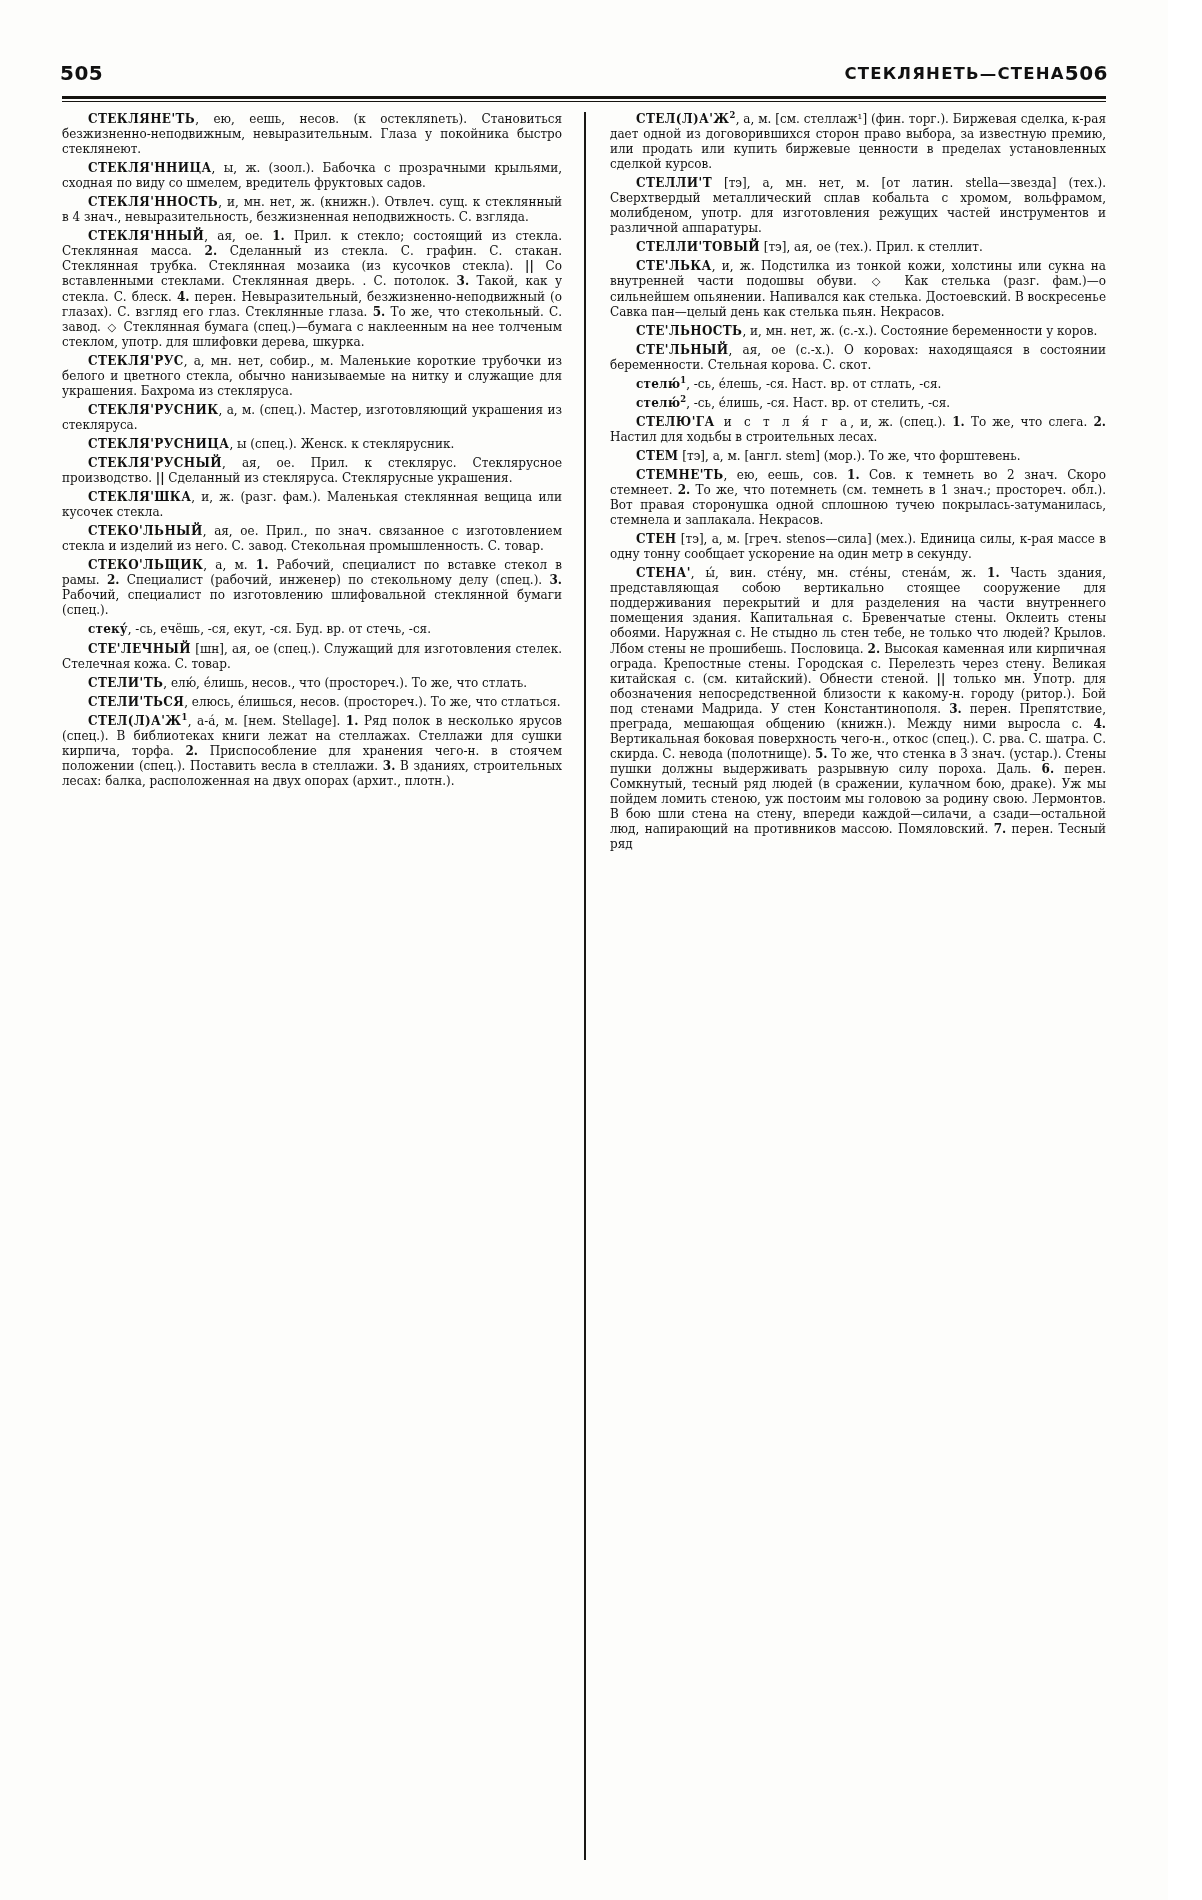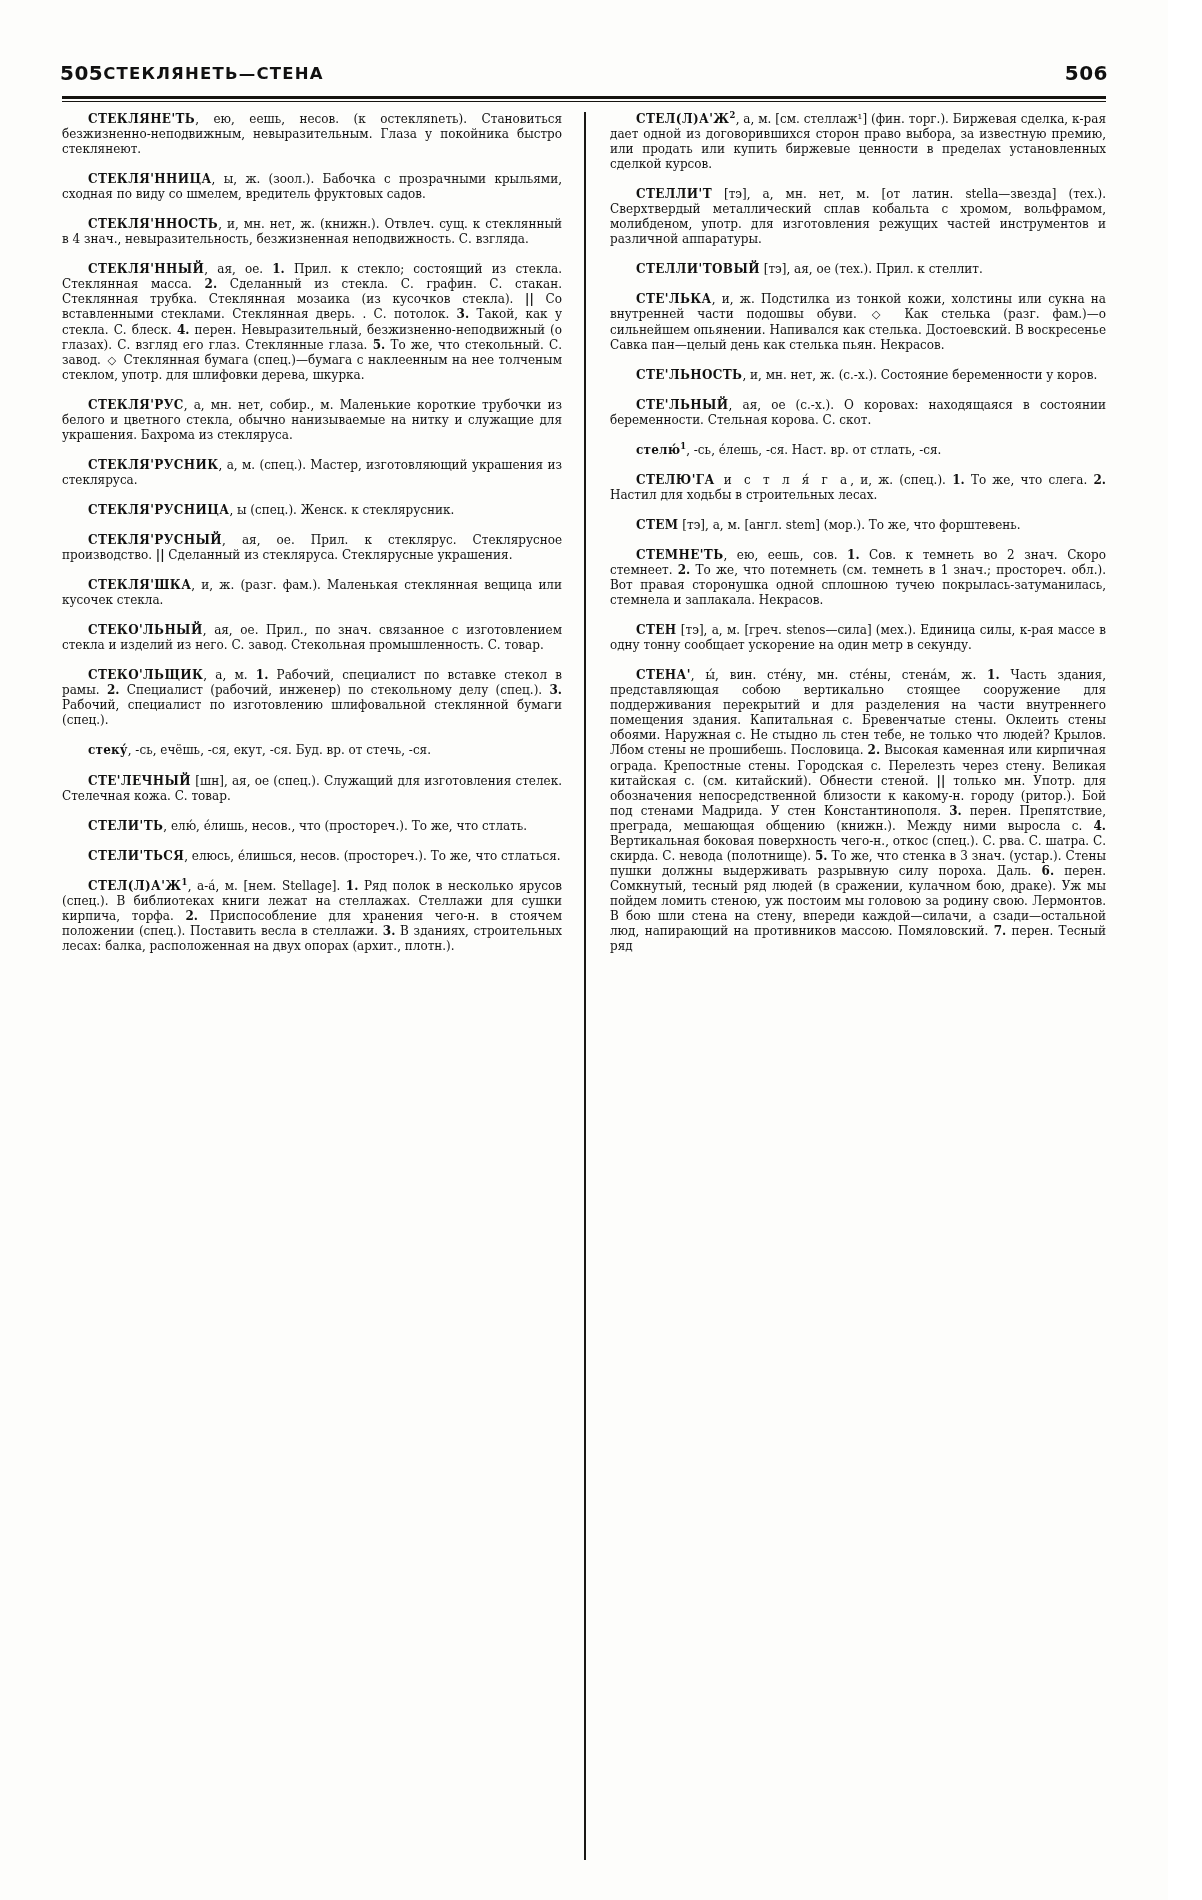--- a/index.html
+++ b/index.html
@@ -38,21 +38,21 @@
   }
   .folio {
     font-weight: bold;
     font-size: 20px;
     letter-spacing: 0.5px;
   }
   .head-title {
     font-weight: bold;
     font-size: 16.5px;
     letter-spacing: 1.2px;
-    text-align: left;
+    text-align: right;
     flex: 1;
   }
 
   .rule-wrap {
     position: absolute;
     left: 62px;
     right: 62px;
     top: 96px;
   }
   .rule-thick {
@@ -86,21 +86,21 @@
   }
   .col-left  { padding-right: 22px; }
   .col-right { padding-left: 24px; border-left: 2px solid #1a1815; }
 
   .entry {
     margin: 0;
     padding: 0;
     text-indent: 26px;
     text-align: justify;
   }
-  .entry + .entry { margin-top: 15px; }
+  .entry + .entry { margin-top: 4px; }
 
   
   .hw {
     font-family: "DejaVu Serif", "Liberation Serif", serif;
     font-weight: bold;
     letter-spacing: 0.4px;
   }
   
   .hw-low {
     font-weight: bold;
@@ -151,20 +151,21 @@
         <p class="entry"><span class="hw">СТЕЛ(Л)А'Ж<span class="sup">1</span></span><span class="entry-body">, а-á, м. [нем. Stellage]. <b class="sense">1.</b> Ряд полок в несколько ярусов (спец.). В библиотеках книги лежат на стеллажах. Стеллажи для сушки кирпича, торфа. <b class="sense">2.</b> Приспособление для хранения чего-н. в стоячем положении (спец.). Поставить весла в стеллажи. <b class="sense">3.</b> В зданиях, строительных лесах: балка, расположенная на двух опорах (архит., плотн.).</span></p>
       </div>
     <div class="col col-right" id="col-right">
         <p class="entry"><span class="hw">СТЕЛ(Л)А'Ж<span class="sup">2</span></span><span class="entry-body">, а, м. [см. стеллаж¹] (фин. торг.). Биржевая сделка, к-рая дает одной из договорившихся сторон право выбора, за известную премию, или продать или купить биржевые ценности в пределах установленных сделкой курсов.</span></p>
         <p class="entry"><span class="hw">СТЕЛЛИ'Т</span><span class="entry-body"> [тэ], а, мн. нет, м. [от латин. stella—звезда] (тех.). Сверхтвердый металлический сплав кобальта с хромом, вольфрамом, молибденом, употр. для изготовления режущих частей инструментов и различной аппаратуры.</span></p>
         <p class="entry"><span class="hw">СТЕЛЛИ'ТОВЫЙ</span><span class="entry-body"> [тэ], ая, ое (тех.). Прил. к стеллит.</span></p>
         <p class="entry"><span class="hw">СТЕ'ЛЬКА</span><span class="entry-body">, и, ж. Подстилка из тонкой кожи, холстины или сукна на внутренней части подошвы обуви. <span class="dia">◇</span> Как стелька (разг. фам.)—о сильнейшем опьянении. Напивался как стелька. Достоевский. В воскресенье Савка пан—целый день как стелька пьян. Некрасов.</span></p>
         <p class="entry"><span class="hw">СТЕ'ЛЬНОСТЬ</span><span class="entry-body">, и, мн. нет, ж. (с.-х.). Состояние беременности у коров.</span></p>
         <p class="entry"><span class="hw">СТЕ'ЛЬНЫЙ</span><span class="entry-body">, ая, ое (с.-х.). О коровах: находящаяся в состоянии беременности. Стельная корова. С. скот.</span></p>
         <p class="entry"><span class="hw-low">стелю́<span class="sup">1</span></span><span class="entry-body">, -сь, е́лешь, -ся. Наст. вр. от стлать, -ся.</span></p>
+        <p class="entry"><span class="hw-low">стелю́<span class="sup">2</span></span><span class="entry-body">, -сь, е́лишь, -ся. Наст. вр. от стелить, -ся.</span></p>
         <p class="entry"><span class="hw">СТЕЛЮ'ГА</span><span class="hw-sp"> и с т л я́ г а</span><span class="entry-body">, и, ж. (спец.). <b class="sense">1.</b> То же, что слега. <b class="sense">2.</b> Настил для ходьбы в строительных лесах.</span></p>
         <p class="entry"><span class="hw">СТЕМ</span><span class="entry-body"> [тэ], а, м. [англ. stem] (мор.). То же, что форштевень.</span></p>
         <p class="entry"><span class="hw">СТЕМНЕ'ТЬ</span><span class="entry-body">, ею, еешь, сов. <b class="sense">1.</b> Сов. к темнеть во 2 знач. Скоро стемнеет. <b class="sense">2.</b> То же, что потемнеть (см. темнеть в 1 знач.; простореч. обл.). Вот правая сторонушка одной сплошною тучею покрылась-затуманилась, стемнела и заплакала. Некрасов.</span></p>
         <p class="entry"><span class="hw">СТЕН</span><span class="entry-body"> [тэ], а, м. [греч. stenos—сила] (мех.). Единица силы, к-рая массе в одну тонну сообщает ускорение на один метр в секунду.</span></p>
         <p class="entry"><span class="hw">СТЕНА'</span><span class="entry-body">, ы́, вин. сте́ну, мн. сте́ны, стенáм, ж. <b class="sense">1.</b> Часть здания, представляющая собою вертикально стоящее сооружение для поддерживания перекрытий и для разделения на части внутреннего помещения здания. Капитальная с. Бревенчатые стены. Оклеить стены обоями. Наружная с. Не стыдно ль стен тебе, не только что людей? Крылов. Лбом стены не прошибешь. Пословица. <b class="sense">2.</b> Высокая каменная или кирпичная ограда. Крепостные стены. Городская с. Перелезть через стену. Великая китайская с. (см. китайский). Обнести стеной. <span class="bd">||</span> только мн. Употр. для обозначения непосредственной близости к какому-н. городу (ритор.). Бой под стенами Мадрида. У стен Константинополя. <b class="sense">3.</b> перен. Препятствие, преграда, мешающая общению (книжн.). Между ними выросла с. <b class="sense">4.</b> Вертикальная боковая поверхность чего-н., откос (спец.). С. рва. С. шатра. С. скирда. С. невода (полотнище). <b class="sense">5.</b> То же, что стенка в 3 знач. (устар.). Стены пушки должны выдерживать разрывную силу пороха. Даль. <b class="sense">6.</b> перен. Сомкнутый, тесный ряд людей (в сражении, кулачном бою, драке). Уж мы пойдем ломить стеною, уж постоим мы головою за родину свою. Лермонтов. В бою шли стена на стену, впереди каждой—силачи, а сзади—остальной люд, напирающий на противников массою. Помяловский. <b class="sense">7.</b> перен. Тесный ряд</span></p>
       </div>
   </div>
 
 </div>
 

